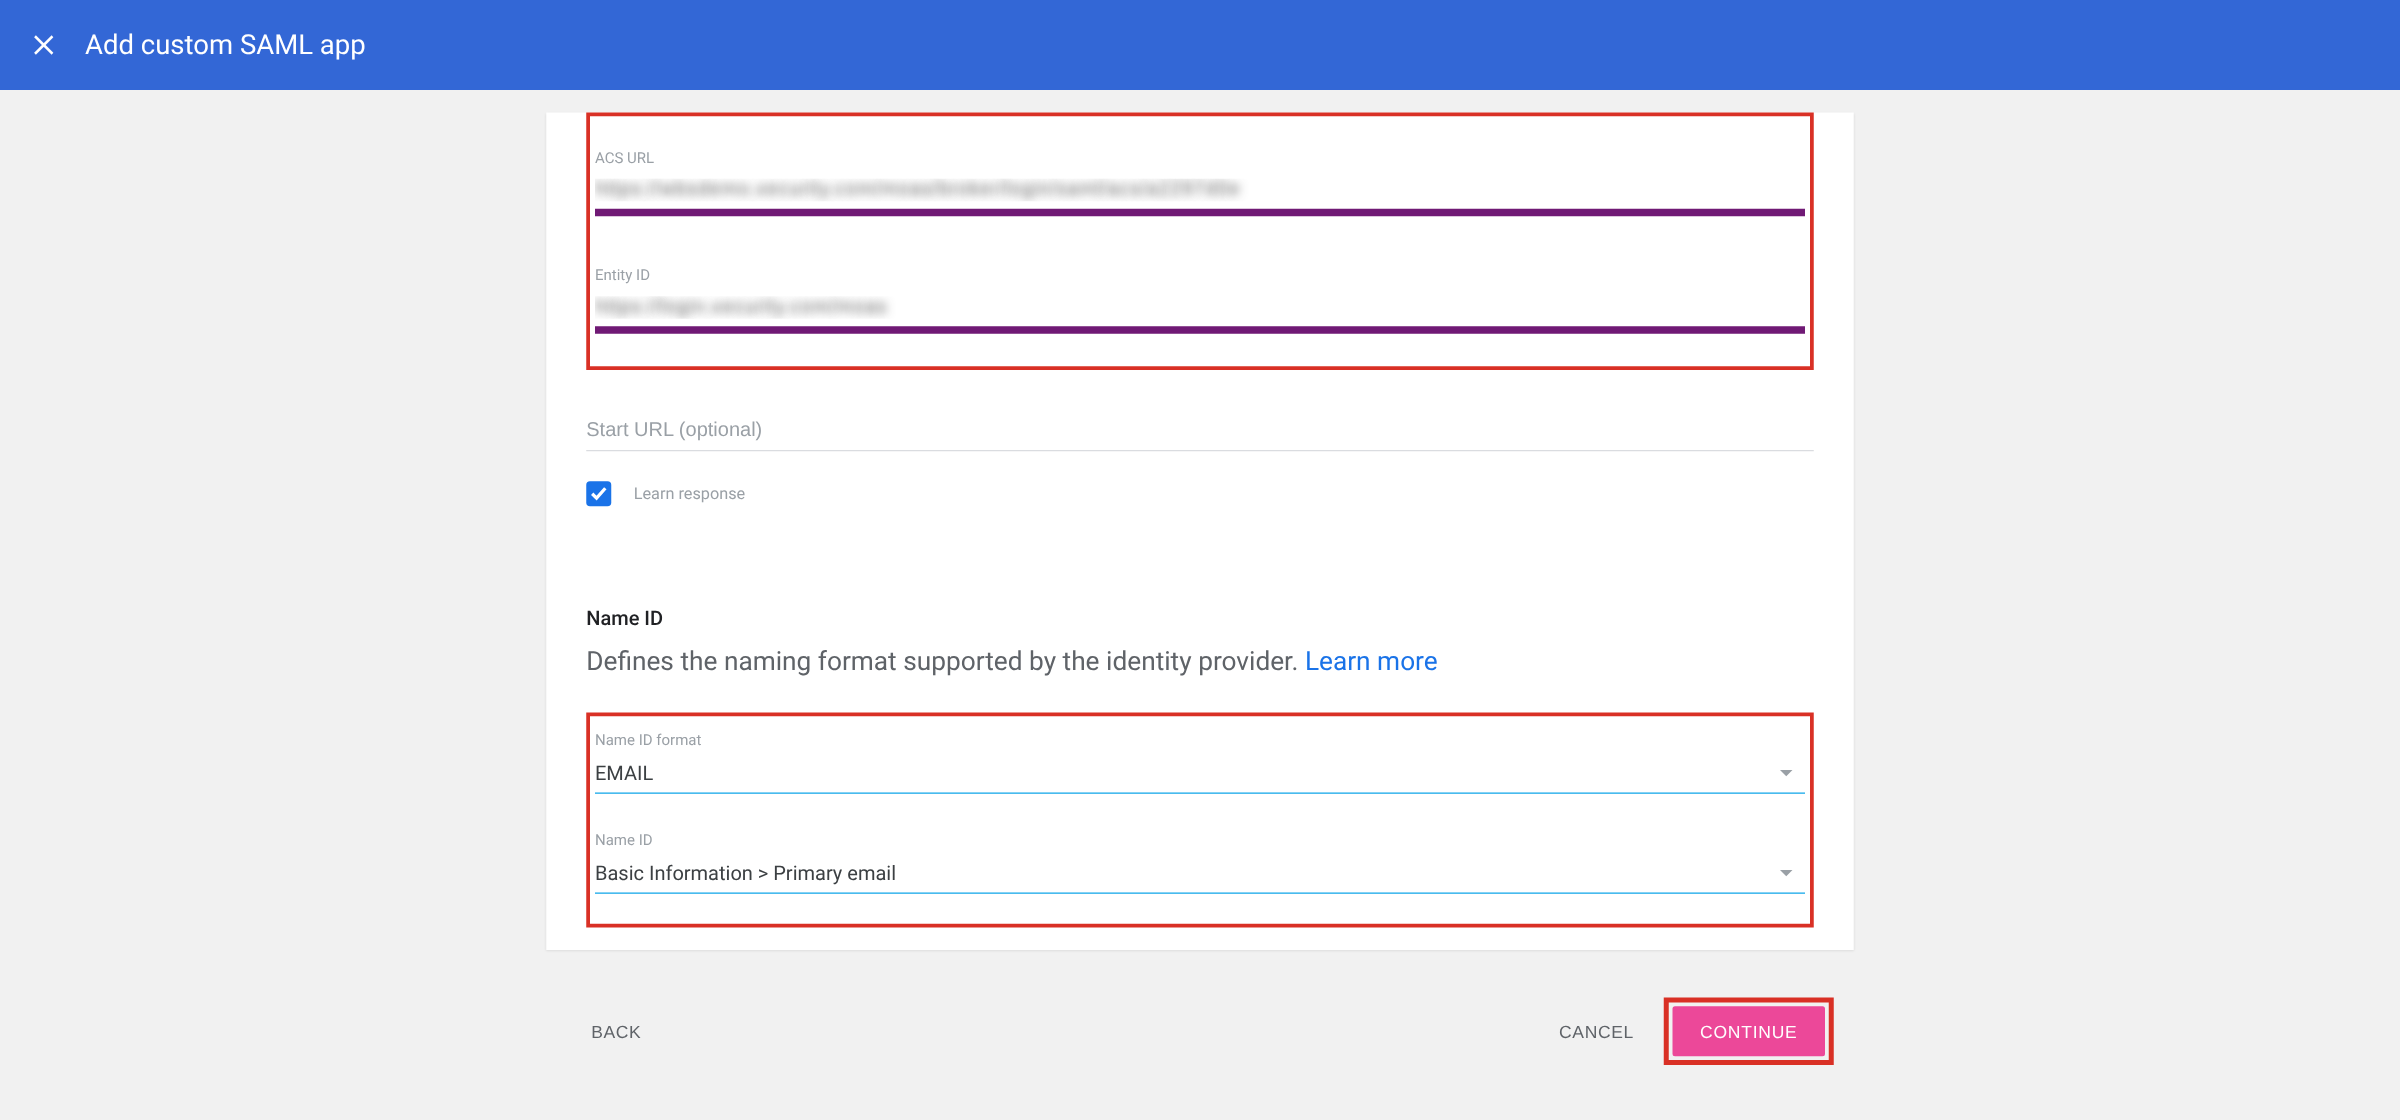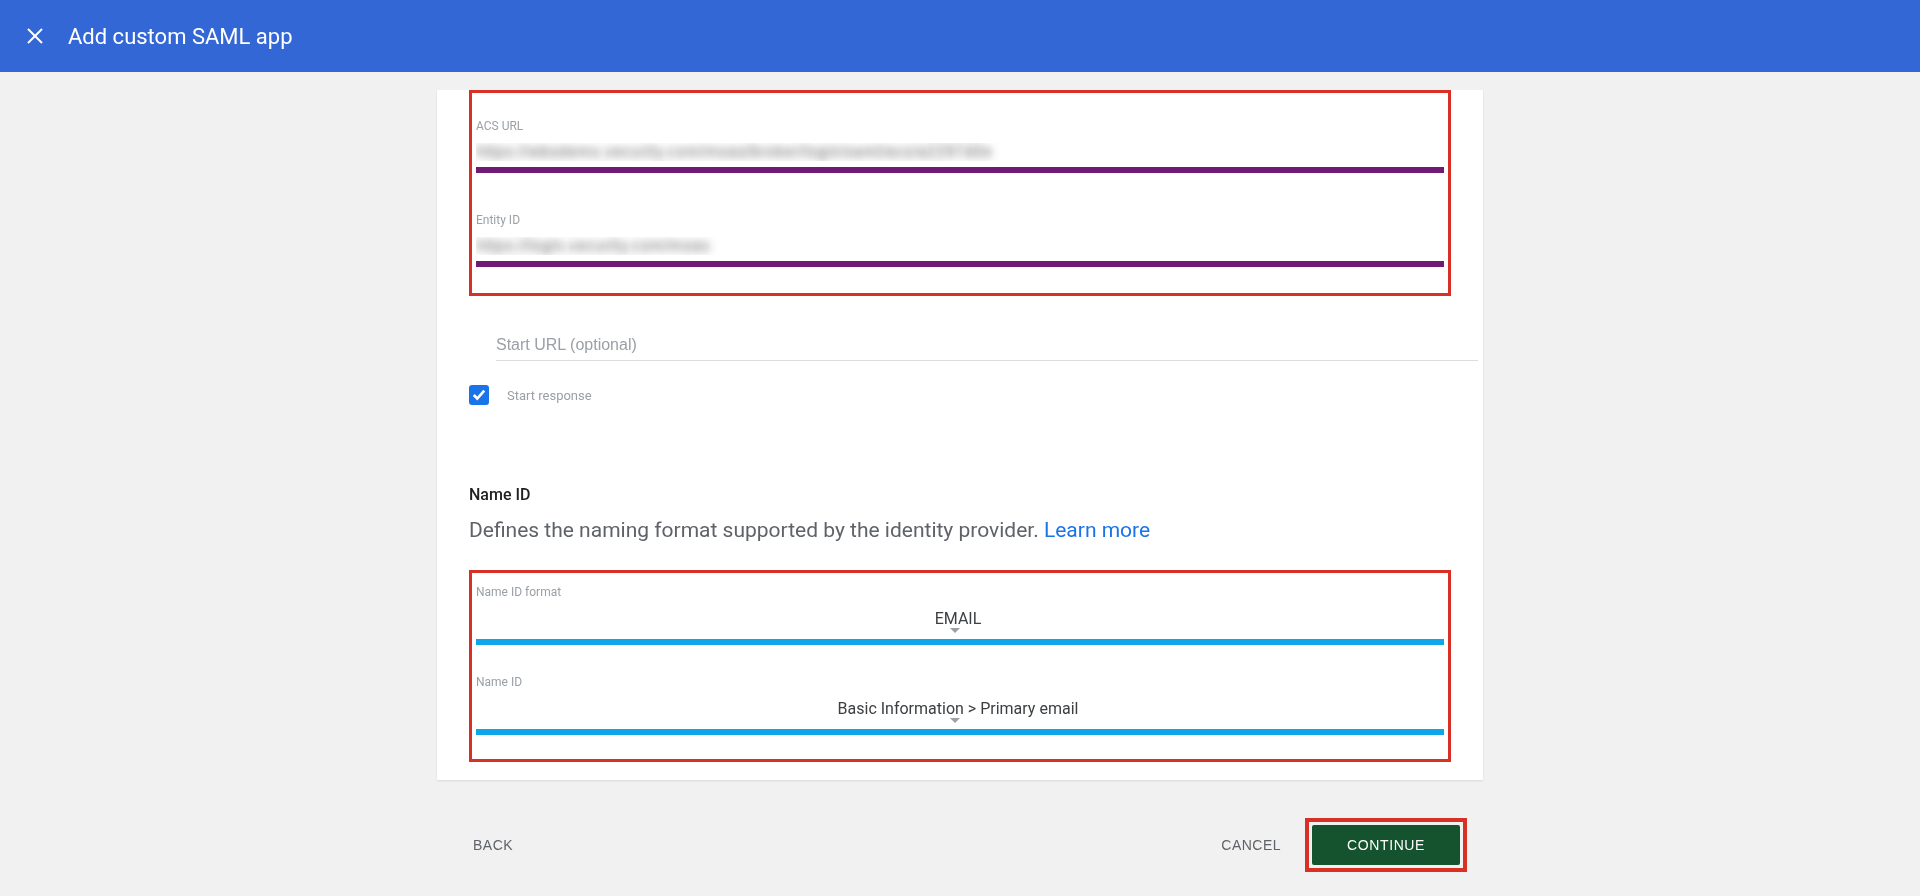--- a/index.html
+++ b/index.html
@@ -78,21 +78,20 @@
   }
   .start-url-input {
     width: 100%;
     border: none;
     border-bottom: 1px solid #dadce0;
     font-size: 16px;
     padding: 4px 0 6px 0;
     background: transparent;
     outline: none;
     color: #4d7c0f;
-    margin-left: 27px;
   }
   .start-url-input::placeholder { color: #9aa0a6; font-size: 16px; }
   .checkbox-row {
     display: flex;
     align-items: center;
     margin-top: 24px;
   }
   .checkbox {
     width: 20px;
     height: 20px;
@@ -119,27 +118,26 @@
   }
   .learn-more { color: #1a73e8; text-decoration: none; cursor: pointer; }
   .highlight-box-2 {
     border: 3px solid #d93025;
     margin-top: 28px;
     padding: 10px 4px 24px 4px;
   }
   .select-field { position: relative; margin-top: 2px; }
   .select-field + .select-field { margin-top: 30px; }
   .select-underline {
-    border-bottom: 6px solid #0ea5e9;
+    border-bottom: 1px solid #0ea5e9;
     display: flex;
     align-items: center;
     justify-content: space-between;
     padding: 4px 4px 6px 0;
     cursor: pointer;
-    flex-direction: column;
   }
   .select-value { font-size: 16px; color: #3c4043; }
   .dropdown-arrow {
     width: 0; height: 0;
     border-left: 5px solid transparent;
     border-right: 5px solid transparent;
     border-top: 5px solid #9aa0a6;
     margin-right: 6px;
   }
   .card-bottom-space { height: 18px; }
@@ -160,24 +158,24 @@
     background: none;
     border: none;
     cursor: pointer;
     padding: 8px 4px;
   }
   .btn-primary {
     font-size: 14px;
     font-weight: 500;
     letter-spacing: 0.6px;
     color: #fff;
-    background: #14532d;
-    border: none;
-    cursor: pointer;
-    padding: 12px 35px;
+    background: #ec4899;
+    border: none;
+    cursor: pointer;
+    padding: 12px 22px;
     border-radius: 2px;
     text-align: center;
   }
   .btn-primary-highlight {
     border: 4px solid #d93025;
     padding: 3px;
     display: inline-block;
   }
   ::-webkit-scrollbar { width: 14px; }
   ::-webkit-scrollbar-track { background: #f1f1f1; }
@@ -214,21 +212,21 @@
       <div class="start-url-wrap">
         <input type="text" class="start-url-input" placeholder="Start URL (optional)" style="">
       </div>
 
       <div class="checkbox-row">
         <div class="checkbox">
           <svg viewBox="0 0 16 16">
               <polyline points="2,8 6,12 14,3"></polyline>
             </svg>
         </div>
-        <span class="checkbox-label">Start response</span>
+        <span class="checkbox-label">Learn response</span>
       </div>
 
       <div class="section-heading">Name ID</div>
       <div class="section-desc">
         <span>Defines the naming format supported by the identity provider. </span><a class="learn-more">Learn more</a>
       </div>
 
       <div class="highlight-box-2">
         <div class="select-field">
           <span class="floating-label">Name ID format</span>

